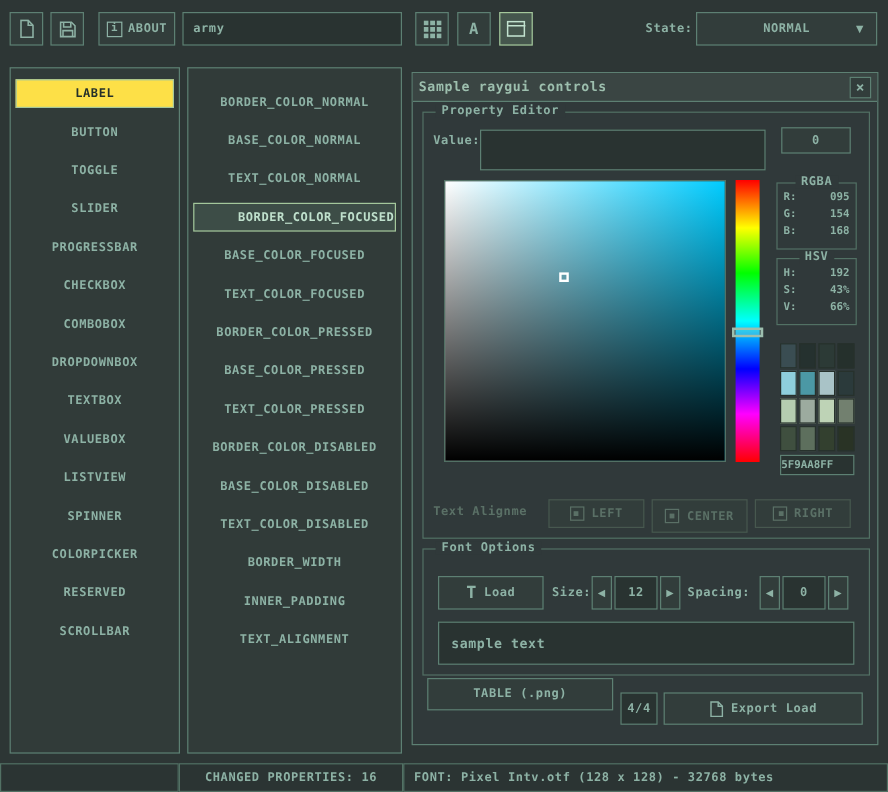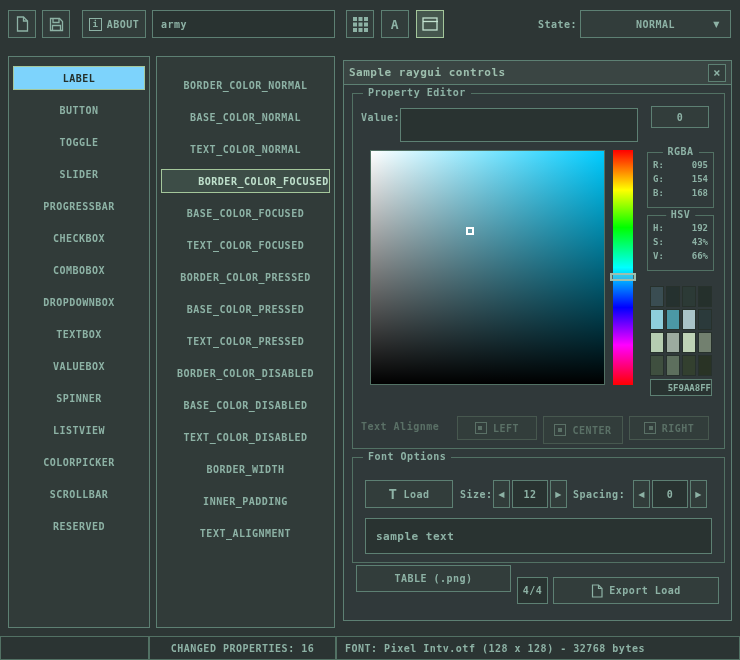--- a/index.html
+++ b/index.html
@@ -45,21 +45,21 @@
   
   .list-panel {
     position:absolute; background:#313b39; border:1px solid #5d8073;
     display:flex; flex-direction:column; align-items:center; gap:8px;
   }
   .list-item {
     width:calc(100% - 8px); height:24px; flex:0 0 24px;
     display:flex; align-items:center; justify-content:center;
     font-size:10px; color:#8db2a5; border:1px solid transparent; cursor:pointer;
   }
-  .list-item.selected { background:#7dd3fc; color:#25302a; border-color:#a4c79b; }
+  .list-item.selected { background:#fde047; color:#25302a; border-color:#a4c79b; }
   .list-item.focused  { background:#3d4d47; color:#bfe0cc; border-color:#a4c79b;padding-left:36px; }
 
   
   .window { position:absolute; left:343px; top:60px; width:389px; height:561px;
             background:#30393a; border:1px solid #5d8073; }
   .titlebar {
     position:absolute; left:0; top:0; width:100%; height:24px;
     background:#3a4543; border-bottom:1px solid #5d8073;
     display:flex; align-items:center; padding:0 5px; font-size:11px; color:#9dbfae; cursor:move;
   }
@@ -97,21 +97,21 @@
     border:2px solid #9dbfae; background:rgba(160,200,190,0.3); transform:translateY(-50%);
   }
   .kv { display:flex; justify-content:space-between; padding:0 5px; font-size:9px; line-height:14px; letter-spacing:0; }
   .swatch-grid {
     position:absolute; display:grid; grid-template-columns:repeat(4,1fr);
     grid-auto-rows:1fr; gap:2px;
   }
   .swatch { border:1px solid #27312c; cursor:pointer; }
   .hex-box {
     position:absolute; border:1px solid #5d8073; background:#293331;
-    display:flex; align-items:center; justify-content:flex-end;
+    display:flex; align-items:center; justify-content:flex-start;
     font-size:9px; letter-spacing:0; color:#8db2a5; cursor:text;
   }
   .align-icon { width:12px; height:12px; border:1px solid currentColor; display:flex; align-items:center; padding:2px; }
   .align-icon.left   { justify-content:flex-start; }
   .align-icon.center { justify-content:center; }
   .align-icon.right  { justify-content:flex-end; }
   .align-dot { width:4px; height:4px; background:currentColor; }
 
   .spin-btn { position:absolute; width:17px; height:28px; background:#323d3b; border:1px solid #5d8073;
               color:#8db2a5; font-size:8px; display:flex; align-items:center; justify-content:center;
@@ -190,25 +190,25 @@
     <div class="list-item selected">LABEL</div>
     <div class="list-item">BUTTON</div>
     <div class="list-item">TOGGLE</div>
     <div class="list-item">SLIDER</div>
     <div class="list-item">PROGRESSBAR</div>
     <div class="list-item">CHECKBOX</div>
     <div class="list-item">COMBOBOX</div>
     <div class="list-item">DROPDOWNBOX</div>
     <div class="list-item">TEXTBOX</div>
     <div class="list-item">VALUEBOX</div>
+    <div class="list-item">LISTVIEW</div>
     <div class="list-item">SPINNER</div>
-    <div class="list-item">LISTVIEW</div>
     <div class="list-item">COLORPICKER</div>
+    <div class="list-item">RESERVED</div>
     <div class="list-item">SCROLLBAR</div>
-    <div class="list-item">RESERVED</div>
   </div>
 
 <div class="list-panel" style="left:156px;top:56px;width:179px;height:572px;padding-top:16px">
     <div class="list-item">BORDER_COLOR_NORMAL</div>
     <div class="list-item">BASE_COLOR_NORMAL</div>
     <div class="list-item">TEXT_COLOR_NORMAL</div>
     <div class="list-item focused">BORDER_COLOR_FOCUSED</div>
     <div class="list-item">BASE_COLOR_FOCUSED</div>
     <div class="list-item">TEXT_COLOR_FOCUSED</div>
     <div class="list-item">BORDER_COLOR_PRESSED</div>

